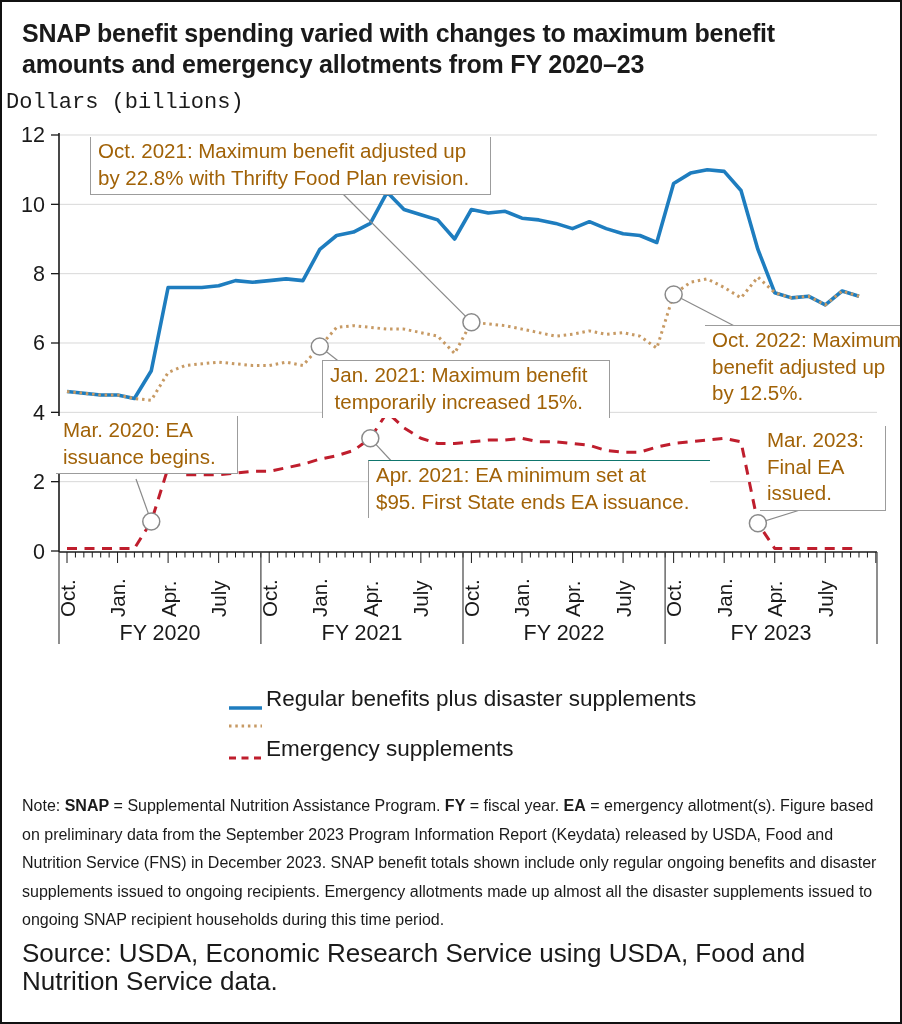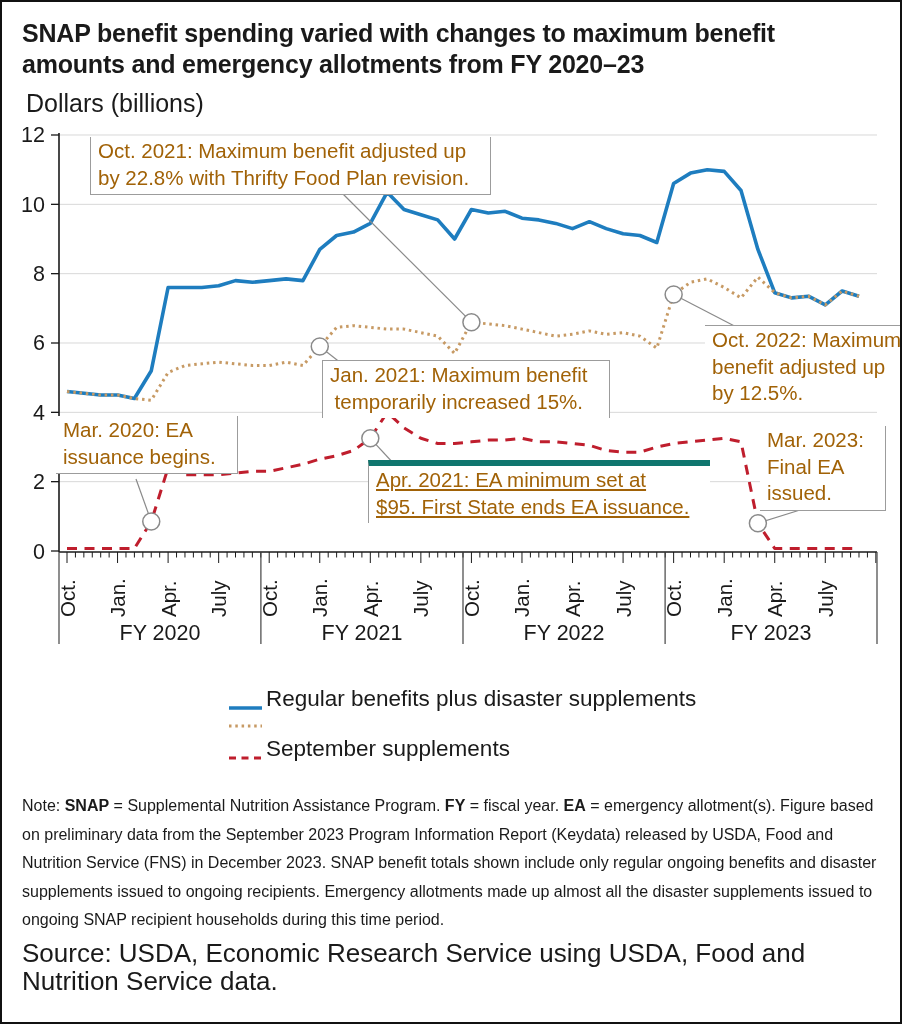--- a/index.html
+++ b/index.html
@@ -5,31 +5,31 @@
   html,body{margin:0;padding:0;}
   body{
     width:902px;height:1024px;box-sizing:border-box;
     background:#ffffff;border:2px solid #111;overflow:hidden;
     font-family:"Liberation Sans","DejaVu Sans",sans-serif;color:#1a1a1a;
   }
   .title{
     margin:16px 20px 0 20px;font-size:25px;font-weight:bold;line-height:31px;
     letter-spacing:-0.2px;max-width:840px;
   }
-  .y-title{margin:11px 0 0 24px;font-size:25px;line-height:24px;}
+  .y-title{margin:11px 0 0 4px;font-size:22px;line-height:24px;font-family:Liberation Mono, monospace;}
   .chart{position:relative;width:902px;height:545px;margin-top:0;}
   .chart svg{position:absolute;left:0;top:0;}
   .ann{
     position:absolute;background:#fff;font-size:20.5px;line-height:26.5px;
     padding:1px 21px 3px 7px;white-space:nowrap;color:#a16207;
   }
   .ann0{left:54px;top:301px;border-right:1px solid #9c9c9c;border-bottom:1px solid #9c9c9c;}
   .ann1{left:88px;top:22px;border:1px solid #9c9c9c;border-top:none;}
   .ann2{left:320px;top:245px;border:1px solid #9c9c9c;border-bottom:none;text-align:center;}
-  .ann3{left:366px;top:345px;border-top:6px solid #0f766e;border-left:1px solid #9c9c9c;text-decoration:underline;}
+  .ann3{left:366px;top:345px;border-top:1px solid #0f766e;border-left:1px solid #9c9c9c;}
   .ann4{left:703px;top:210px;border-top:1px solid #9c9c9c;border-right:1px solid #9c9c9c;}
   .ann5{left:758px;top:311px;border-right:1px solid #9c9c9c;border-bottom:1px solid #9c9c9c;}
   .legend{margin:26px 0 0 226px;}
   .legend-row{display:flex;align-items:flex-end;margin-bottom:6px;}
   .swatch{width:38px;height:12px;display:inline-block;flex:0 0 38px;}
   .legend-label{font-size:22.5px;line-height:26px;}
   .note{margin:30px 20px 0 20px;font-size:16px;line-height:28.5px;max-width:864px;}
   .source{margin:4px 20px 0 20px;font-size:26px;line-height:28.5px;}
 </style>
 </head>
@@ -219,18 +219,18 @@
   </div>
   <div class="legend-row">
     <span class="swatch"><svg width="38" height="12">
           <line x1="1" y1="6" x2="34" y2="6" stroke="#c79a64" stroke-width="3.2" stroke-dasharray="2.5 3.8"></line>
         </svg></span>
   </div>
   <div class="legend-row">
     <span class="swatch"><svg width="38" height="12">
           <line x1="1" y1="6" x2="34" y2="6" stroke="#bf1e2d" stroke-width="3.2" stroke-dasharray="7 5.5"></line>
         </svg></span>
-    <span class="legend-label">September supplements</span>
+    <span class="legend-label">Emergency supplements</span>
   </div>
 </div>
 
 <div class="note"><span>Note: </span><b>SNAP</b><span> = Supplemental Nutrition Assistance Program. </span><b>FY</b><span> = fiscal year. </span><b>EA</b><span> = emergency allotment(s). Figure based on preliminary data from the September 2023 Program Information Report (Keydata) released by USDA, Food and Nutrition Service (FNS) in December 2023. SNAP benefit totals shown include only regular ongoing benefits and disaster supplements issued to ongoing recipients. Emergency allotments made up almost all the disaster supplements issued to ongoing SNAP recipient households during this time period.</span></div>
 <div class="source">Source: USDA, Economic Research Service using USDA, Food and Nutrition Service data.</div>
 
 </body></html>

